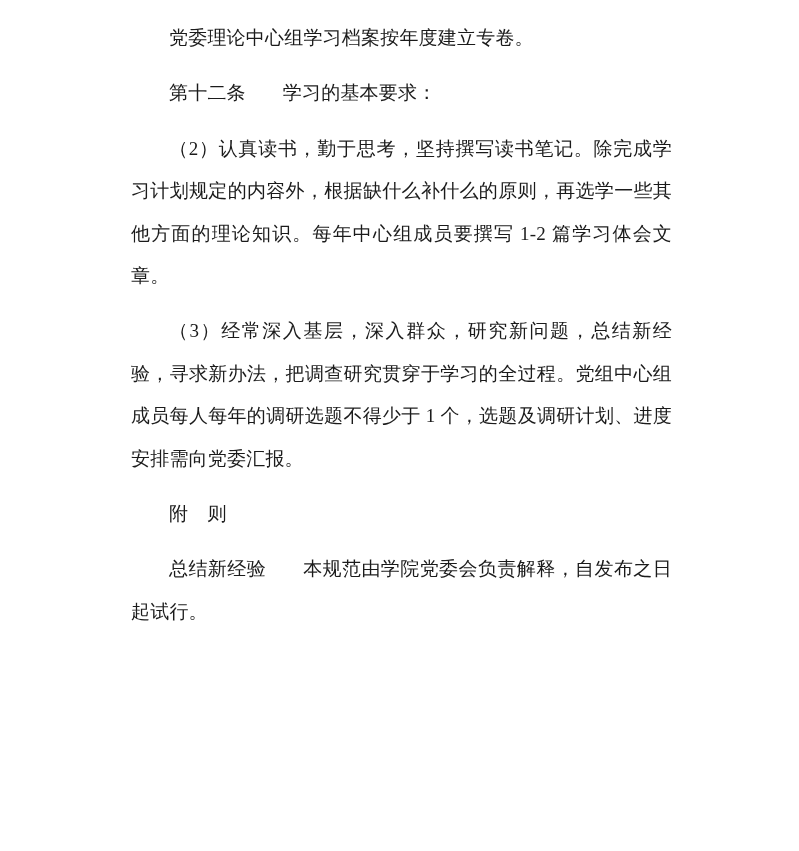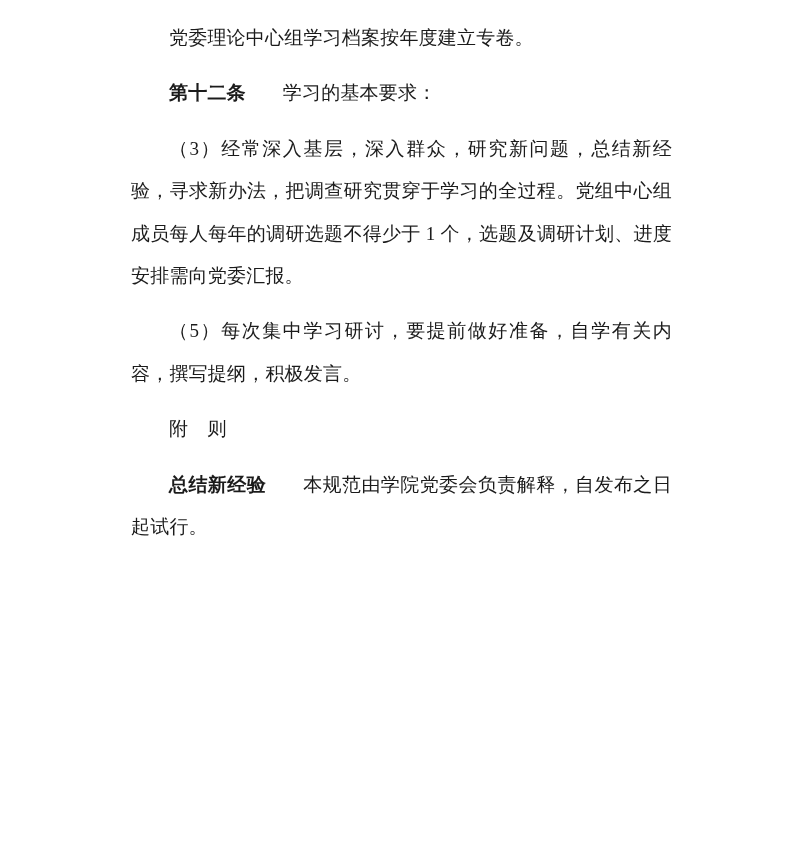--- a/index.html
+++ b/index.html
@@ -25,41 +25,41 @@
     padding: 0;
     font-size: 19px;
     line-height: 42.4px;
     text-align: justify;
     text-justify: inter-ideograph;
     text-indent: 38px;
     letter-spacing: 0.2px;
     word-break: break-all;
   }
   .term {
-    font-weight: bold;
+    font-weight: normal;
     margin-right: 37px;
   }
   .bold {
     font-weight: normal;
   }
 </style>
 </head>
 <body>
 
 <div class="page">
 
   <p class="para"><span>党委理论中心组学习档案按年度建立专卷。</span></p>
 
   <p class="para"><span class="term">第十二条</span><span>学习的基本要求：</span></p>
 
 
+  <p class="para"><span>（2）认真读书，勤于思考，坚持撰写读书笔记。除完成学习计划规定的内容外，根据缺什么补什么的原则，再选学一些其他方面的理论知识。每年中心组成员要撰写 1-2 篇学习体会文章。</span></p>
 
   <p class="para"><span>（3）经常深入基层，深入群众，研究新问题，总结新经验，寻求新办法，把调查研究贯穿于学习的全过程。党组中心组成员每人每年的调研选题不得少于 1 个，选题及调研计划、进度安排需向党委汇报。</span></p>
 
 
-  <p class="para"><span>（5）每次集中学习研讨，要提前做好准备，自学有关内容，撰写提纲，积极发言。</span></p>
 
 
   <p class="para bold"><span>附　则</span></p>
 
   <p class="para"><span class="term">总结新经验</span><span>本规范由学院党委会负责解释，自发布之日起试行。</span></p>
 
 </div>
 
 </body></html>

